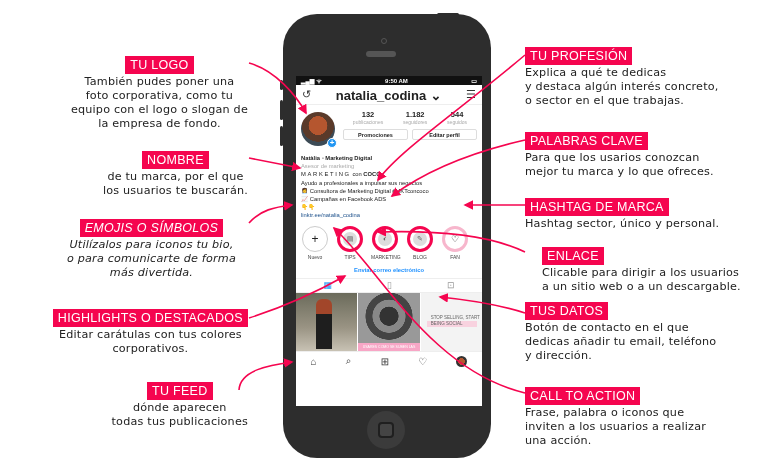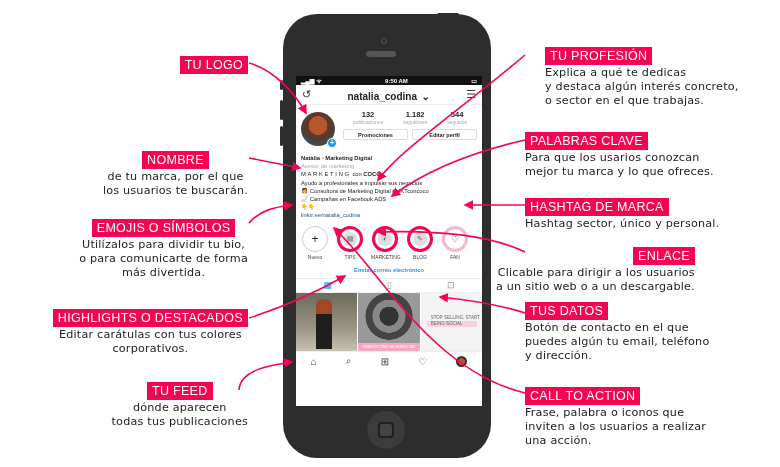--- a/index.html
+++ b/index.html
@@ -30,21 +30,21 @@
     .speaker { position:absolute; left: 83px; top: 37px; width: 30px; height: 6px; border-radius:3px; background:#555; }
     .home-btn { position:absolute; left: 84px; top: 397px; width: 38px; height: 38px; border-radius:50%; background:#3b3b3b; }
     .home-sq { position:absolute; left: 11px; top: 11px; width: 16px; height: 16px; border-radius:4px; border:2px solid #1f1f1f; background:#444; }
 
     .screen {
       position: absolute; left: 296px; top: 76px; width: 186px; height: 330px;
       background: #fff; overflow: hidden; font-family: "Liberation Sans", sans-serif;
     }
     .statusbar { height: 9px; background:#111; color:#fff; font-size:6px; font-weight:bold; display:flex; align-items:center; justify-content:space-between; padding:0 5px; }
     .navbar { height: 20px; display:flex; align-items:center; justify-content:space-between; padding:0 6px; border-bottom:1px solid #eee; }
-    .nav-user { font-size:10px; font-weight:bold; color:#222; }
+    .nav-user { font-size:13px; font-weight:bold; color:#222; }
     .ico { font-size:11px; color:#333; line-height:1; }
 
     .profile-row { display:flex; padding:5px 5px 0 5px; height: 46px; }
     .avatar-big { position:relative; width:34px; height:34px; border-radius:50%; background: radial-gradient(circle at 50% 40%, #b5562f 0 35%, #5a3a2a 36% 60%, #3c4a55 61%); flex:none; margin-top:2px; }
     .avatar-plus { position:absolute; right:-2px; bottom:-2px; width:10px; height:10px; border-radius:50%; background:#2196f3; border:1.5px solid #fff; color:#fff; font-size:8px; line-height:7px; text-align:center; font-weight:bold; }
     .stats { flex:1; margin-left:8px; }
     .stat-nums { display:flex; justify-content:space-around; }
     .stat { text-align:center; }
     .stat-n { font-size:7.5px; font-weight:bold; color:#222; }
     .stat-l { font-size:5px; color:#aaa; }
@@ -81,67 +81,71 @@
     .bottom-nav { display:flex; justify-content:space-around; align-items:center; height: 20px; border-top:1px solid #eee; font-size:10px; color:#333; }
     .mini-av { width:11px; height:11px; border-radius:50%; background: radial-gradient(circle,#b5562f 0 45%, #333 46%); }
 
     svg.arrows { position:absolute; left:0; top:0; pointer-events:none; }
   </style>
 </head>
 <body>
 
 <div class="annot left" style="right:532px; top:54px;">
   <span class="tag">TU LOGO</span>
+  <div class="desc">También pudes poner una
+foto corporativa, como tu
+equipo con el logo o slogan de
+la empresa de fondo.</div>
 </div>
 <div class="annot left" style="right:532px; top:149px;">
   <span class="tag">NOMBRE</span>
   <div class="desc">de tu marca, por el que
 los usuarios te buscarán.</div>
 </div>
-<div class="annot left" style="right:532px; top:217px;">
+<div class="annot left" style="right:544px; top:217px;font-style:italic;">
   <span class="tag">EMOJIS O SÍMBOLOS</span>
-  <div class="desc">Utilízalos para dividir tu bio,
+  <div class="desc">Utilízalos para iconos tu bio,
 o para comunicarte de forma
 más divertida.</div>
 </div>
 <div class="annot left" style="right:532px; top:307px;">
   <span class="tag">HIGHLIGHTS O DESTACADOS</span>
   <div class="desc">Editar carátulas con tus colores
 corporativos.</div>
 </div>
 <div class="annot left" style="right:532px; top:380px;">
   <span class="tag">TU FEED</span>
   <div class="desc">dónde aparecen
 todas tus publicaciones</div>
 </div>
 
-<div class="annot right" style="left:545px; top:45px;">
+<div class="annot right" style="left:525px; top:45px;">
   <span class="tag">TU PROFESIÓN</span>
   <div class="desc">Explica a qué te dedicas
 y destaca algún interés concreto,
 o sector en el que trabajas.</div>
 </div>
 <div class="annot right" style="left:525px; top:130px;">
   <span class="tag">PALABRAS CLAVE</span>
   <div class="desc">Para que los usarios conozcan
 mejor tu marca y lo que ofreces.</div>
 </div>
 <div class="annot right" style="left:525px; top:196px;">
   <span class="tag">HASHTAG DE MARCA</span>
   <div class="desc">Hashtag sector, único y personal.</div>
 </div>
-<div class="annot right" style="left:496px; top:245px;text-align:right;">
+<div class="annot right" style="left:542px; top:245px;">
   <span class="tag">ENLACE</span>
   <div class="desc">Clicable para dirigir a los usuarios
 a un sitio web o a un descargable.</div>
 </div>
 <div class="annot right" style="left:525px; top:300px;">
   <span class="tag">TUS DATOS</span>
   <div class="desc">Botón de contacto en el que
-puedes algún tu email, teléfono
+dedicas añadir tu email, teléfono
 y dirección.</div>
 </div>
 <div class="annot right" style="left:525px; top:385px;">
   <span class="tag">CALL TO ACTION</span>
   <div class="desc">Frase, palabra o iconos que
 inviten a los usuarios a realizar
 una acción.</div>
 </div>
 
 <div class="phone-btn-top"></div>

